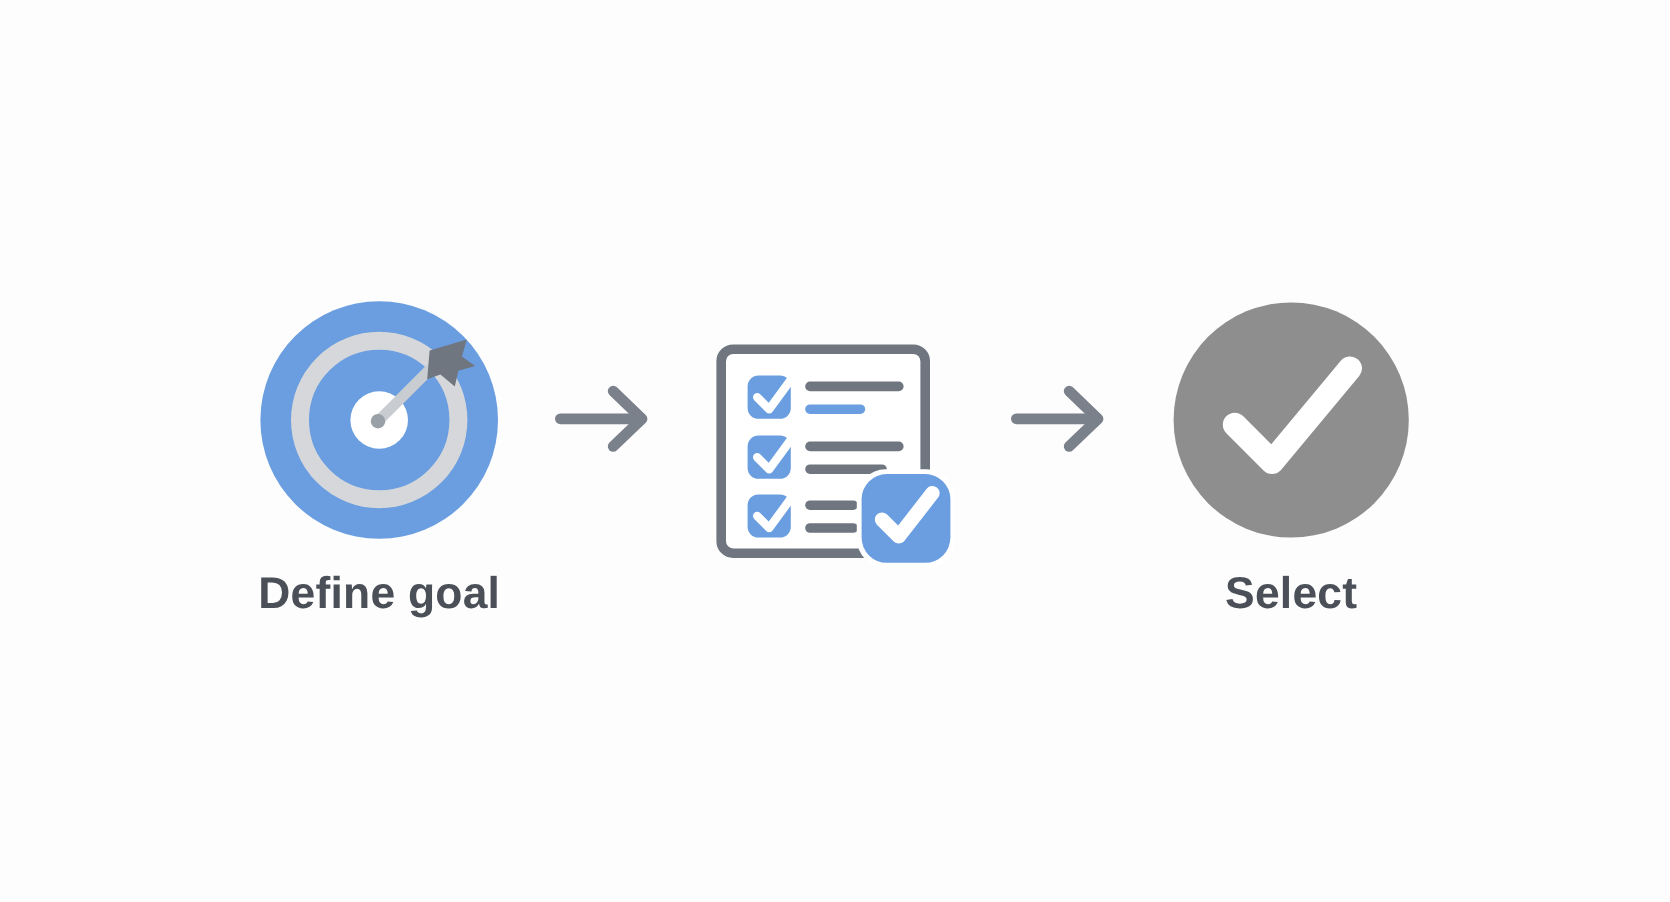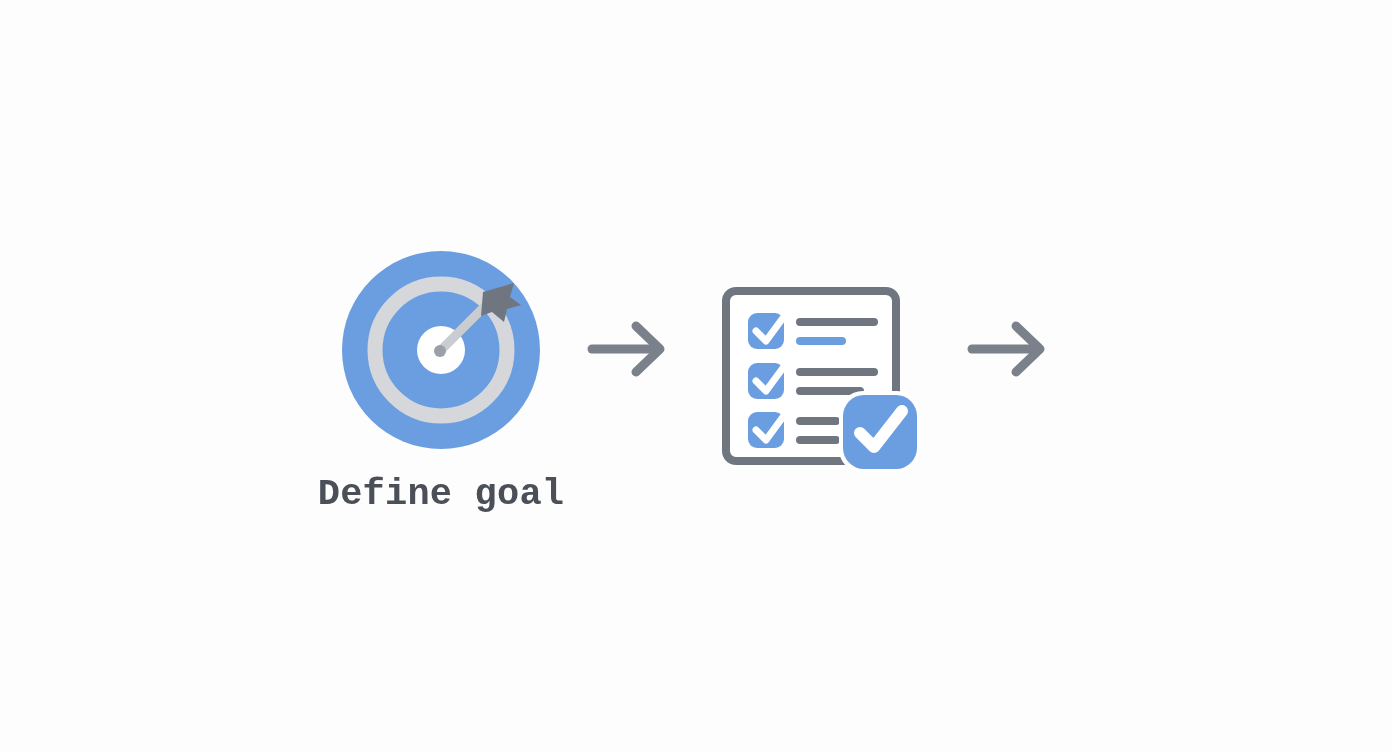--- a/index.html
+++ b/index.html
@@ -35,21 +35,21 @@
   .icon-box {
     width: 220px;
     height: 220px;
     display: flex;
     align-items: center;
     justify-content: center;
   }
 
   .step-label {
     margin-top: 16px;
-    font-family: Liberation Mono, monospace;
+    font-family: Liberation Sans, sans-serif;
     font-size: 37px;
     font-weight: bold;
     color: #4b5058;
     letter-spacing: 0.2px;
     white-space: nowrap;
     line-height: 1;
   }
 
   .connector {
     width: 130px;
@@ -129,14 +129,23 @@
 
   <div class="connector">
     <svg width="90" height="60" viewBox="0 0 90 60" aria-hidden="true">
       <g stroke="#7b818a" stroke-width="9" stroke-linecap="round" stroke-linejoin="round" fill="none">
         <line x1="6" y1="30" x2="72" y2="30"></line>
         <polyline points="50,7 74,30 50,53"></polyline>
       </g>
     </svg>
   </div>
 
+  <div class="step">
+    <div class="icon-box">
+      <svg width="198" height="198" viewBox="0 0 198 198" aria-hidden="true">
+        <circle cx="99" cy="99" r="98" fill="#8e8e8e"></circle>
+        <polyline points="52,103 83,134 148,56" fill="none" stroke="#ffffff" stroke-width="20" stroke-linecap="round" stroke-linejoin="round"></polyline>
+      </svg>
+    </div>
+    <div class="step-label">Select</div>
+  </div>
 
 </div>
 
 </body></html>

